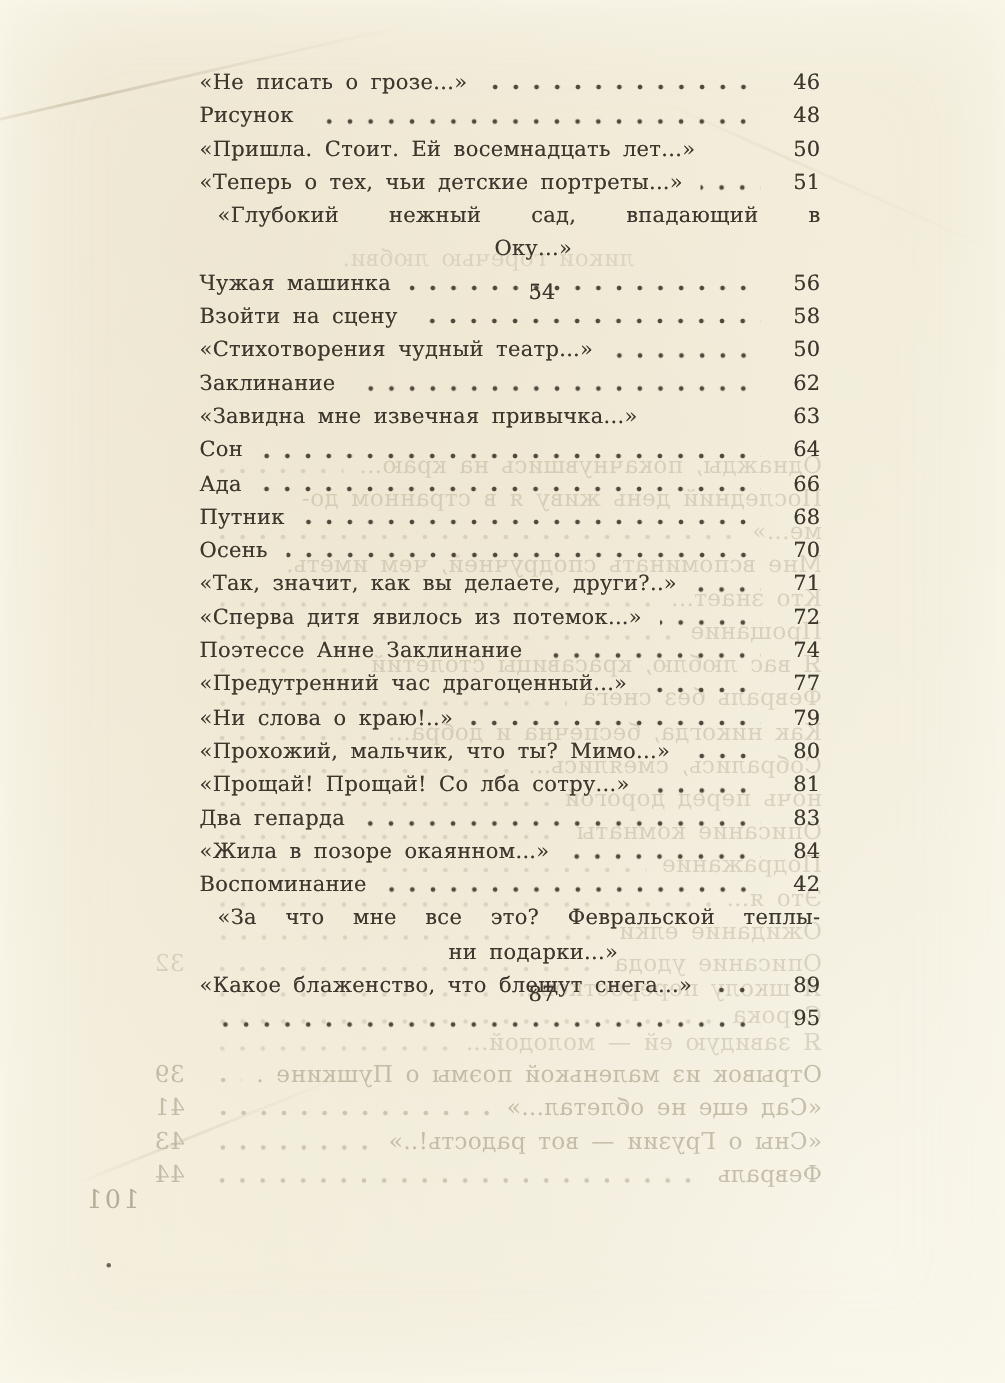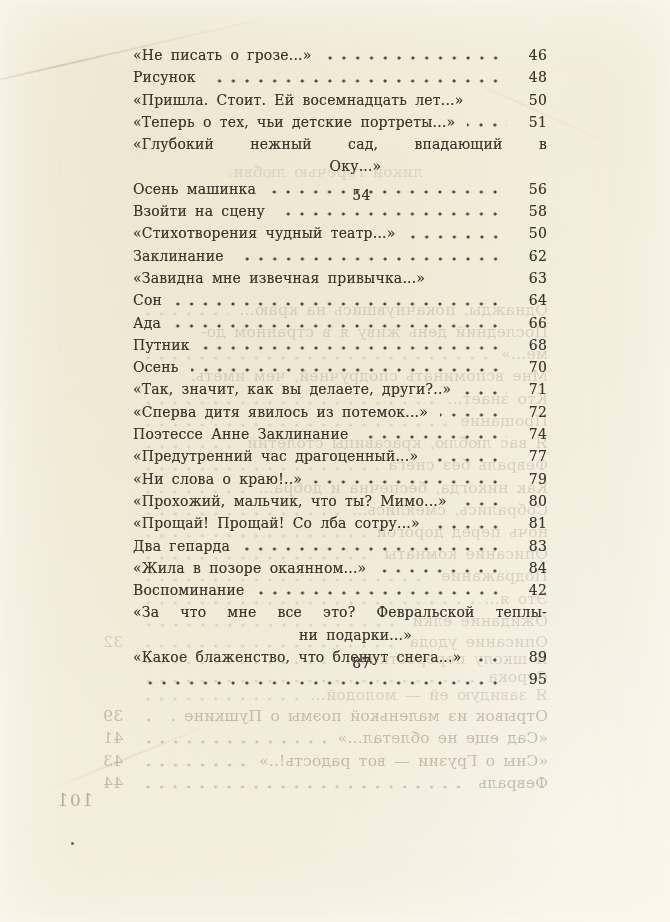--- a/index.html
+++ b/index.html
@@ -22,21 +22,21 @@
   
   .toc{position:absolute;left:133px;top:44px;width:414px;z-index:3;}
   .row{
     display:flex;align-items:center;
     height:22.3px;line-height:22.3px;
     font-size:14px;color:#3c362d;
     word-spacing:3.5px;letter-spacing:.2px;
     text-shadow:0 0 .4px rgba(60,54,45,.55);
   }
   .row .title{white-space:nowrap;}
-  .row.justify .title{flex:1;white-space:normal;text-align:justify;text-align-last:justify;}
+  .row.justify .title{flex:1;white-space:normal;text-align:justify;text-align-last:justify;margin-left:12px;}
   .row.indent{padding-left:31px;flex-direction:column;}
   .leader{
     flex:1 1 auto;min-width:0;align-self:flex-end;
     height:4px;margin:0 10px 6px 12px;
     background-image:radial-gradient(circle at 2px 2px, rgba(62,54,44,.9) 1.25px, transparent 1.85px);
     background-size:13.8px 4px;background-repeat:repeat-x;background-position:right center;
   }
   .row.nodots .leader{background:none;}
   .page-num{flex:none;width:30px;text-align:right;}
   
@@ -227,21 +227,21 @@
       </div>
       <div class="row justify">
         <span class="title">«Глубокий нежный сад, впадающий в</span>
       </div>
       <div class="row indent">
         <span class="title">Оку...»</span>
         <span class="leader"></span>
         <span class="page-num">54</span>
       </div>
       <div class="row">
-        <span class="title">Осень машинка</span>
+        <span class="title">Чужая машинка</span>
         <span class="leader"></span>
         <span class="page-num">56</span>
       </div>
       <div class="row">
         <span class="title">Взойти на сцену</span>
         <span class="leader"></span>
         <span class="page-num">58</span>
       </div>
       <div class="row">
         <span class="title">«Стихотворения чудный театр...»</span>

